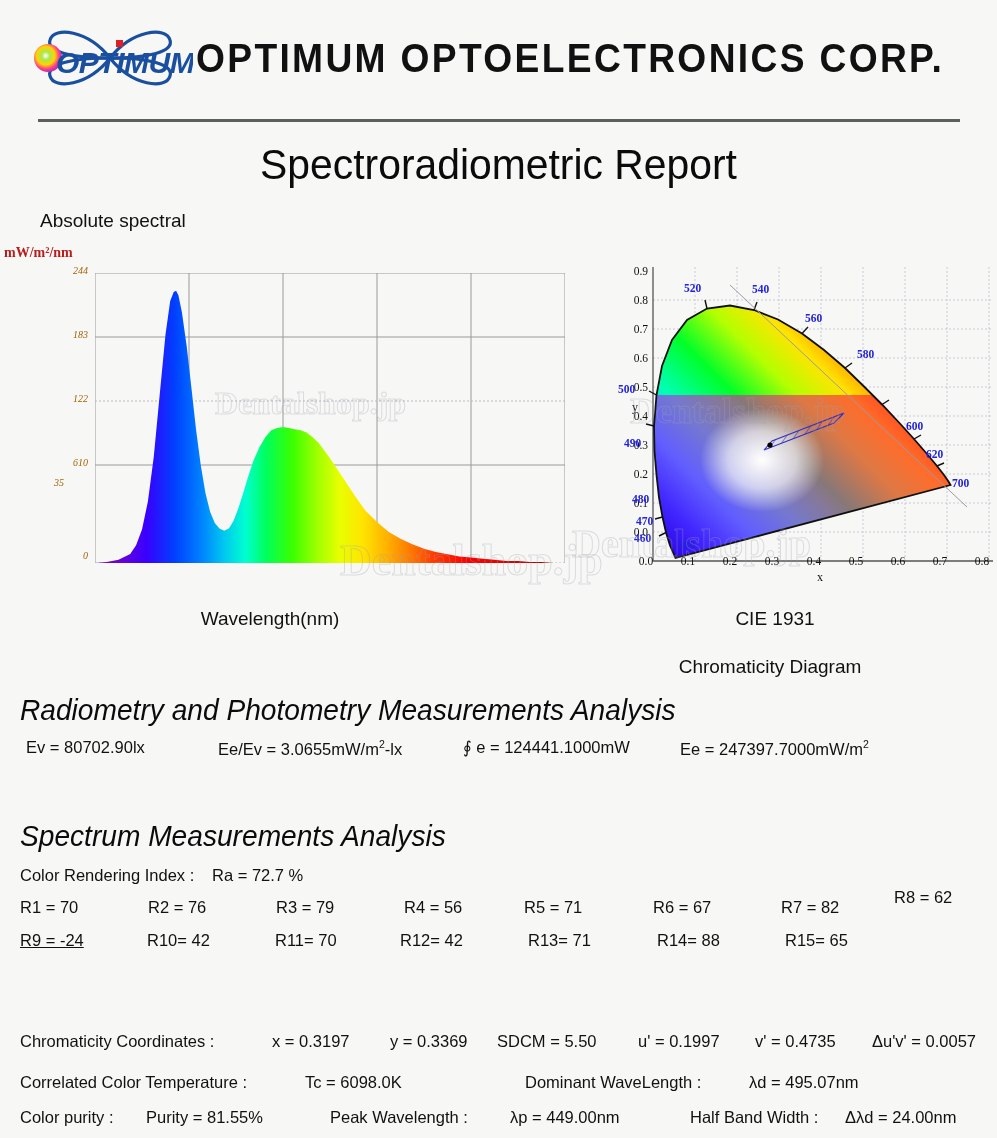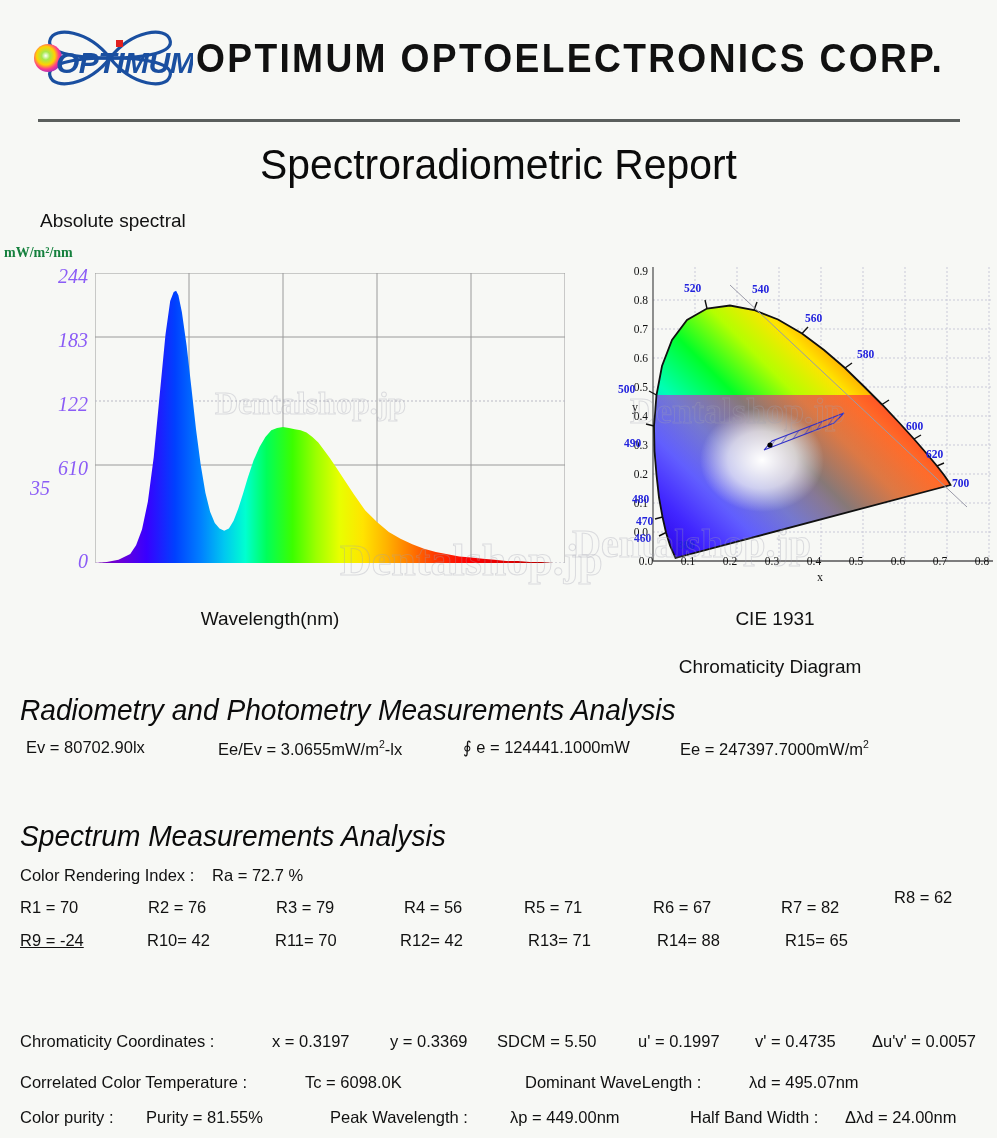--- a/index.html
+++ b/index.html
@@ -37,25 +37,25 @@
   }
   .abs-spectral{
     position:absolute;left:40px;top:210px;
     font-size:19px;color:#111;
   }
 
   
   .spd{position:absolute;left:0px;top:245px;width:600px;height:340px;}
   .spd .ylabel-unit{
     position:absolute;left:4px;top:0px;font-size:14px;
-    font-family:"Liberation Serif", serif;font-weight:600;color:#15803d;
+    font-family:"Liberation Serif", serif;font-weight:600;color:#b91c1c;
   }
   .spd .ytick{
-    position:absolute;right:0;font-size:20px;
-    font-family:"Liberation Serif", serif;font-style:italic;color:#8b5cf6;
+    position:absolute;right:0;font-size:10px;
+    font-family:"Liberation Serif", serif;font-style:italic;color:#a16207;
     white-space:nowrap;
   }
   .spd-plot{position:absolute;left:95px;top:28px;width:470px;height:290px;}
 
   
   .cie{position:absolute;left:612px;top:245px;width:385px;height:340px;}
 
   
   .cap{position:absolute;font-size:19px;color:#111;text-align:center;}
   .cap-wl{left:120px;top:608px;width:300px;}
@@ -131,21 +131,21 @@
   <div class="report-title">Spectroradiometric Report</div>
   <div class="abs-spectral">Absolute spectral</div>
 
   <div class="spd">
     <div class="ylabel-unit">mW/m²/nm</div>
 
     <div class="ytick" style="left:30px;top:20px;width:58px;text-align:right;">244</div>
     <div class="ytick" style="left:30px;top:84px;width:58px;text-align:right;">183</div>
     <div class="ytick" style="left:30px;top:148px;width:58px;text-align:right;">122</div>
     <div class="ytick" style="left:30px;top:212px;width:58px;text-align:right;">610</div>
-    <div class="ytick" style="left:30px;top:232px;width:58px;text-align:left;">35</div>
+    <div class="ytick" style="left:30px;top:232px;width:58px;text-align:center;">35</div>
     <div class="ytick" style="left:30px;top:305px;width:58px;text-align:right;">0</div>
 
     <svg class="spd-plot" viewBox="0 0 470 290" preserveAspectRatio="none">
       <defs>
         <linearGradient id="spdGrad" x1="0" y1="0" x2="1" y2="0">
           <stop offset="0.000" stop-color="#7b00b5"></stop>
           <stop offset="0.055" stop-color="#6a00d8"></stop>
           <stop offset="0.110" stop-color="#3800ff"></stop>
           <stop offset="0.170" stop-color="#0040ff"></stop>
           <stop offset="0.225" stop-color="#0080ff"></stop>

